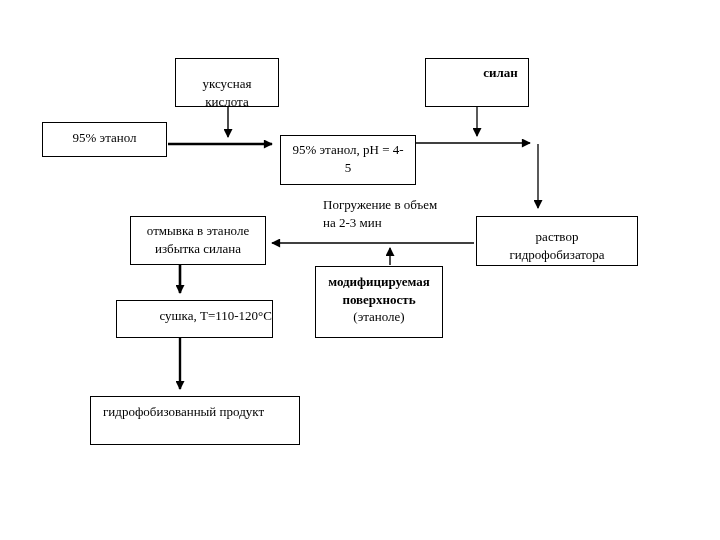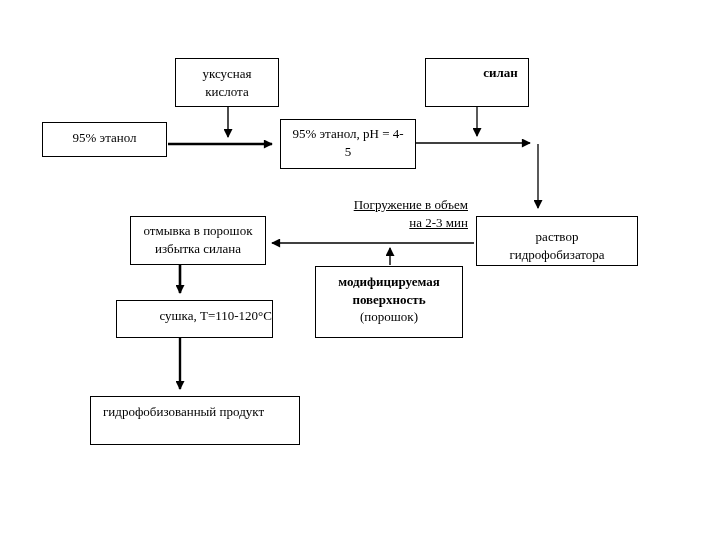--- a/index.html
+++ b/index.html
@@ -17,29 +17,29 @@
   .arrows { position: absolute; left: 0; top: 0; width: 720px; height: 540px; }
   .node {
     position: absolute;
     box-sizing: border-box;
     border: 1px solid #000000;
     background: #ffffff;
     text-align: center;
   }
   .pre { white-space: pre-line; }
   .bold { font-weight: bold; }
-  .note { position: absolute; text-align: right; text-decoration: underline; }
+  .note { position: absolute; text-align: left; }
 
-  .n-acetic   { left: 175px; top: 58px;  width: 104px; height: 49px; padding-top: 6px; }
+  .n-acetic   { left: 175px; top: 58px;  width: 104px; height: 49px; padding-top: 16px; }
   .n-silane   { left: 425px; top: 58px;  width: 104px; height: 49px; padding-top: 5px; font-weight: bold; padding-left: 47px; }
   .n-eth95    { left: 42px;  top: 122px; width: 125px; height: 35px; padding-top: 6px; }
-  .n-ethph    { left: 280px; top: 119px; width: 136px; height: 50px; padding-top: 5px; }
+  .n-ethph    { left: 280px; top: 135px; width: 136px; height: 50px; padding-top: 5px; }
   .n-wash     { left: 130px; top: 216px; width: 136px; height: 49px; padding-top: 5px; }
   .n-hydro    { left: 476px; top: 216px; width: 162px; height: 50px; padding-top: 11px; }
-  .n-mod      { left: 315px; top: 266px; width: 148px; height: 72px; padding-top: 6px; }
+  .n-mod      { left: 315px; top: 266px; width: 128px; height: 72px; padding-top: 6px; }
   .n-dry      { left: 116px; top: 300px; width: 157px; height: 38px; padding: 6px 0 0 20px; text-align: right; }
   .n-prod     { left: 90px;  top: 396px; width: 210px; height: 49px; padding: 6px 5px 0 12px; text-align: left; font-weight: normal; }
   .note-immersion { left: 323px; top: 196px; width: 145px; }
 </style>
 </head>
 <body>
 
 <div class="canvas">
 
   <svg class="arrows" width="720" height="540" viewBox="0 0 720 540" xmlns="http://www.w3.org/2000/svg">
@@ -74,33 +74,33 @@
 
   <div class="node n-ethph">
     <span class="pre">95% этанол, pH = 4-
 5</span>
   </div>
 
   <div class="note note-immersion pre">Погружение в объем
 на 2-3 мин</div>
 
   <div class="node n-wash">
-    <span class="pre">отмывка в порошок
+    <span class="pre">отмывка в этаноле
 избытка силана</span>
   </div>
 
   <div class="node n-hydro">
     <span class="pre">раствор
 гидрофобизатора</span>
   </div>
 
   <div class="node n-mod">
     <div class="pre bold">модифицируемая
 поверхность</div>
-    <div class="pre">(порошок)</div>
+    <div class="pre">(этаноле)</div>
   </div>
 
   <div class="node n-dry">
     <span class="pre">сушка, Т=110-120°С</span>
   </div>
 
   <div class="node n-prod">
     <span class="pre">гидрофобизованный продукт</span>
   </div>
 

